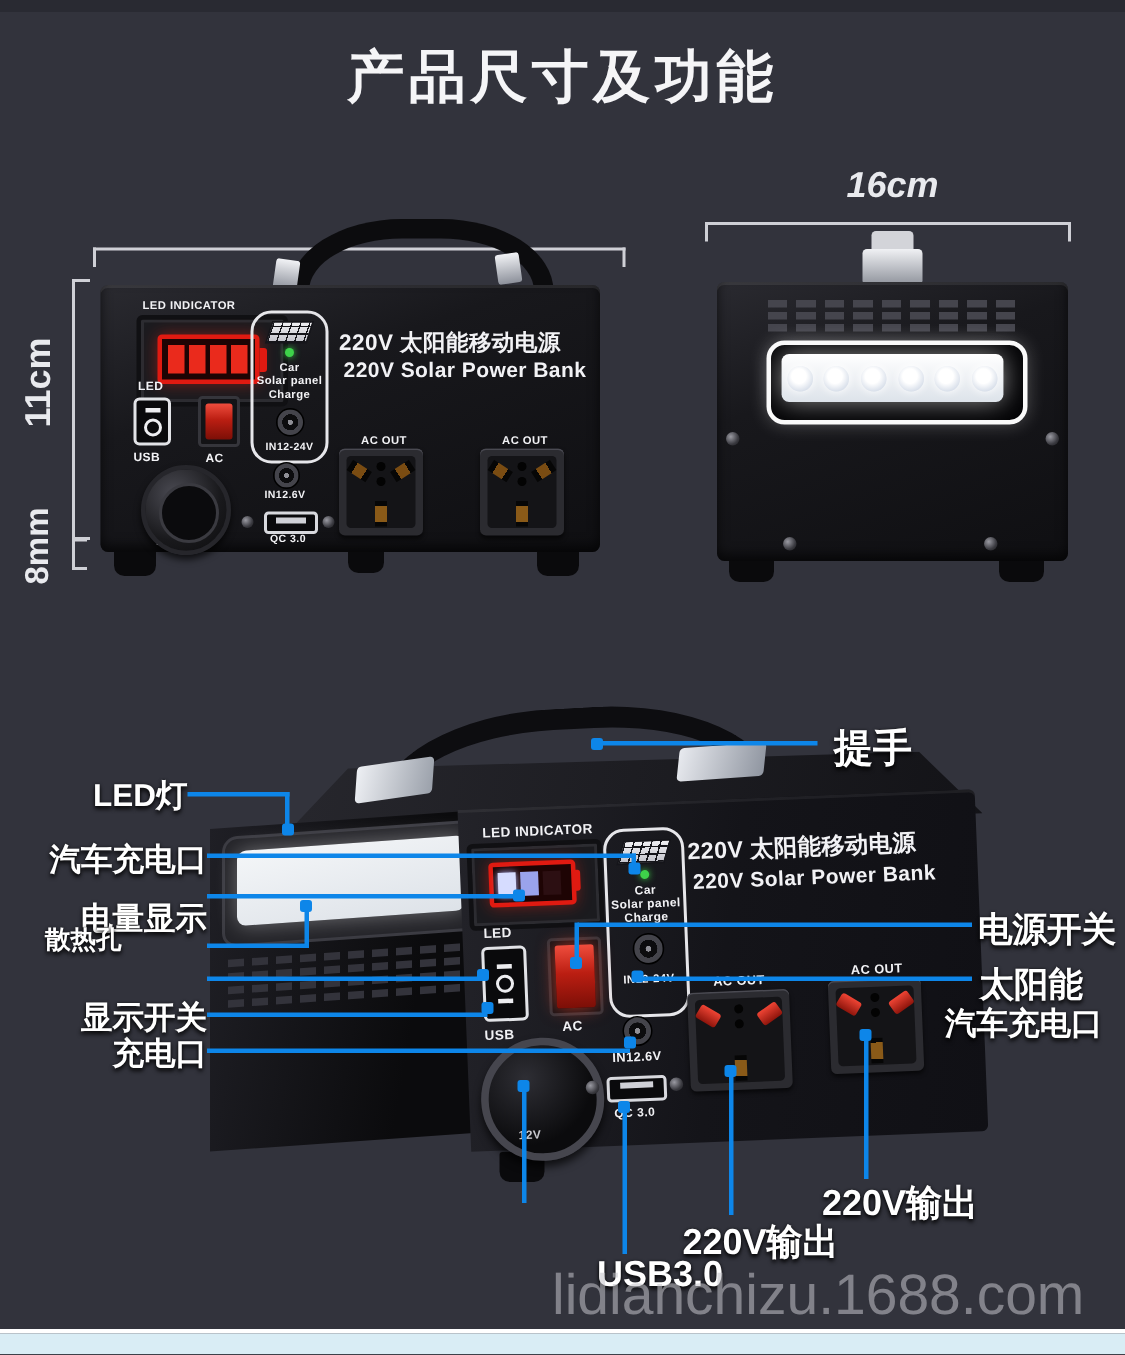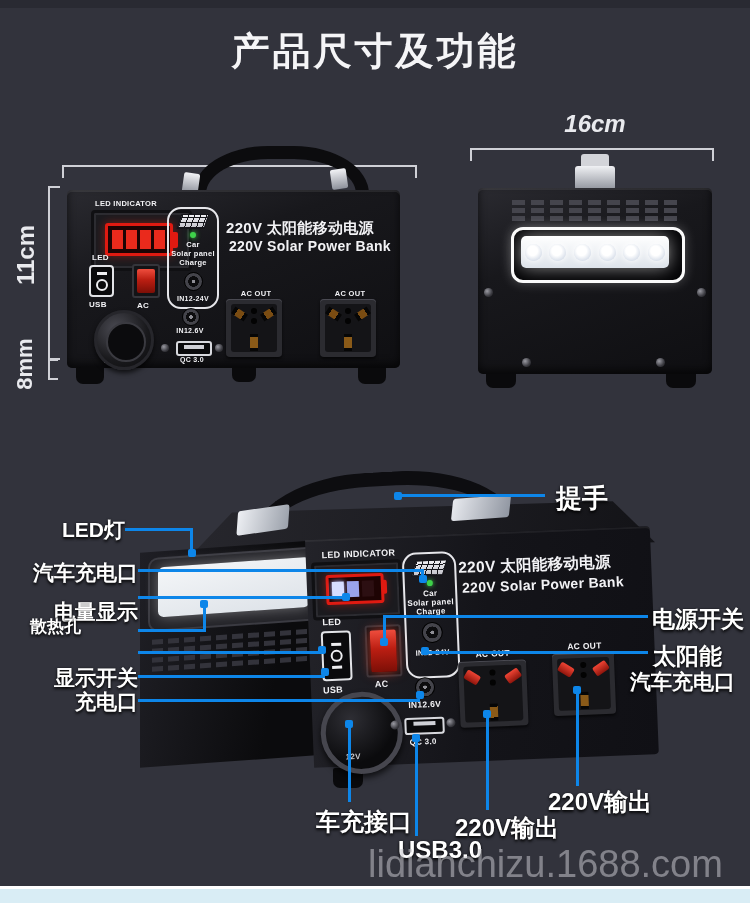--- a/index.html
+++ b/index.html
@@ -317,21 +317,20 @@
   <div class="co" style="left:30px;top:586px;width:108px;text-align:right;font-size:21px;margin-top:12px;">电量显示</div>
   <div class="co" style="left:30px;top:615px;width:108px;text-align:left;font-size:17px;">散热孔</div>
   <div class="co" style="left:30px;top:688px;width:108px;text-align:right;font-size:21px;">充电口</div>
   <div class="co" style="left:28px;top:664px;width:110px;text-align:right;font-size:21px;">显示开关</div>
 
   <div class="co" style="left:556px;top:481px;font-size:26px;">提手</div>
   <div class="co" style="left:652px;top:604px;font-size:23px;">电源开关</div>
   <div class="co" style="left:653px;top:641px;font-size:23px;">太阳能</div>
   <div class="co" style="left:630px;top:668px;font-size:21px;">汽车充电口</div>
 
-  <div class="co" style="left:316px;top:806px;font-size:24px;">车充接口</div>
   <div class="co" style="left:398px;top:836px;font-size:24px;">USB3.0</div>
   <div class="co" style="left:455px;top:812px;font-size:24px;">220V输出</div>
   <div class="co" style="left:548px;top:786px;font-size:24px;">220V输出</div>
 
   <div class="abs" style="left:368px;top:843px;font-size:38px;color:#c4c4ca;opacity:.55;white-space:nowrap;">lidianchizu.1688.com</div>
   <div class="abs" style="left:0;top:886px;width:750px;height:3px;background:#ffffff;"></div>
   <div class="abs" style="left:0;top:889px;width:750px;height:14px;background:#d9edf5;"></div>
 </div>
 
 </body></html>

